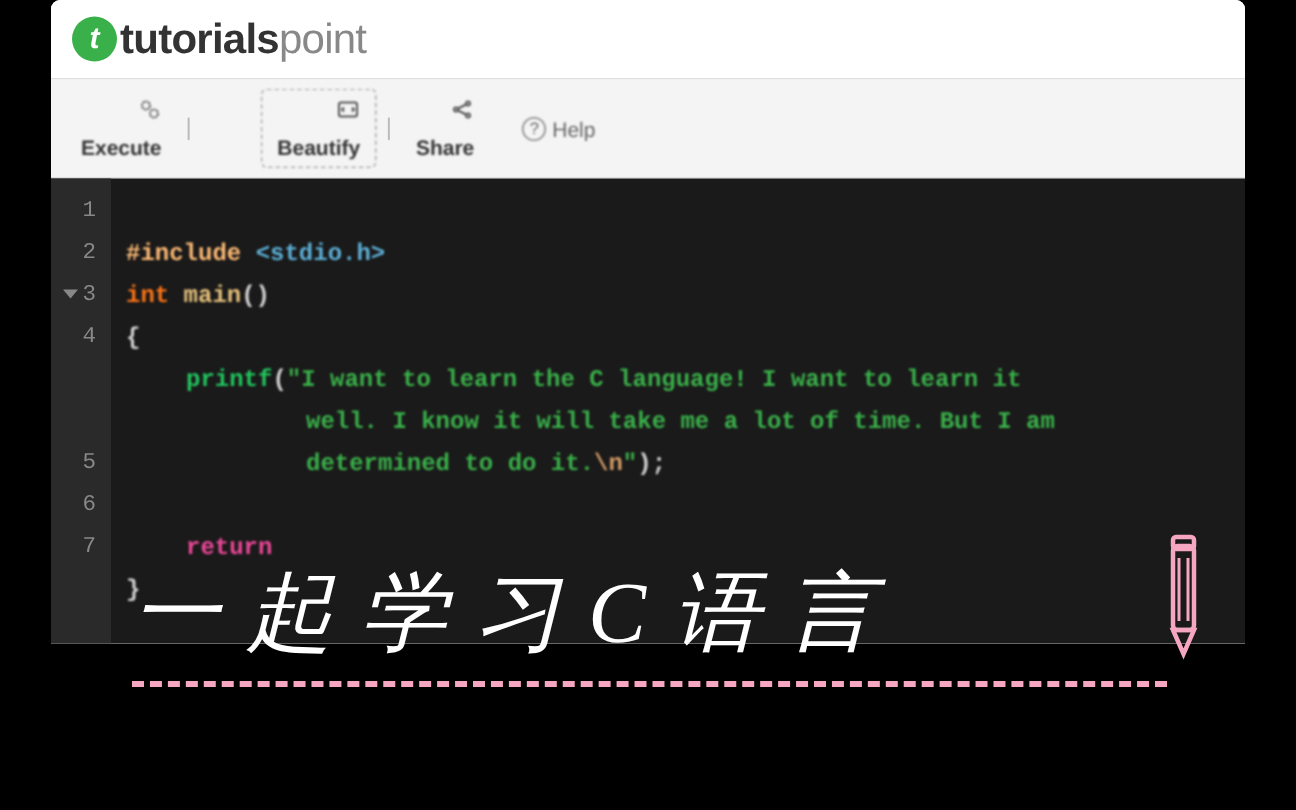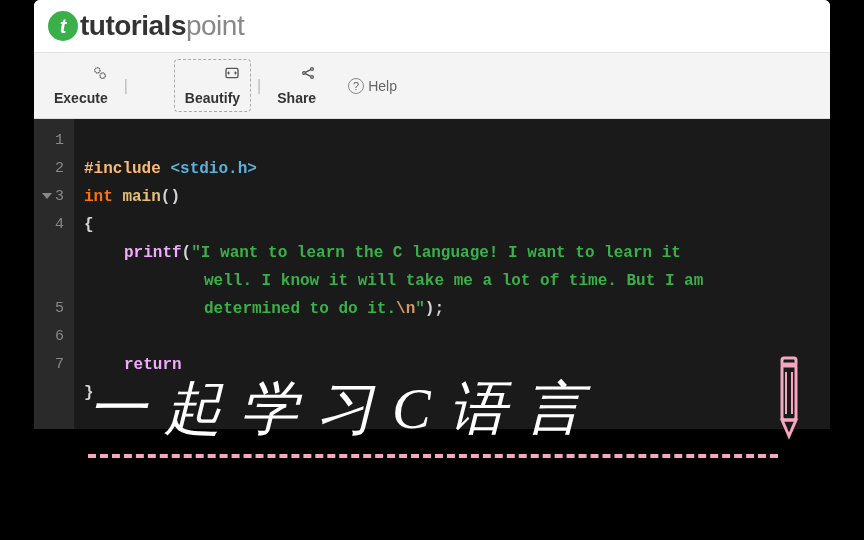--- a/index.html
+++ b/index.html
@@ -151,24 +151,24 @@
       white-space: pre;
       filter: blur(0.7px);
       font-weight: 600;
     }
     .kw-preproc { color: #fdba74; }
     .kw-include { color: #5db0d7; }
     .kw-type { color: #f97316; }
     .kw-func { color: #e5c07b; }
     .kw-paren { color: #d4d4d4; }
     .kw-brace { color: #d4d4d4; }
-    .kw-call { color: #f0abfc; margin-top: 40px; }
+    .kw-call { color: #22c55e; margin-top: 40px; }
     .kw-string { color: #3ab04a; }
     .kw-escape { color: #d19a66; }
-    .kw-return { color: #f0abfc; }
+    .kw-return { color: #ec4899; }
     .line4 { padding-left: 40px; }
     .wrap { padding-left: 120px; }
     .overlay {
       position: absolute;
       left: 88px;
       top: 370px;
       width: 720px;
       pointer-events: none;
       font-style: italic;
     }

